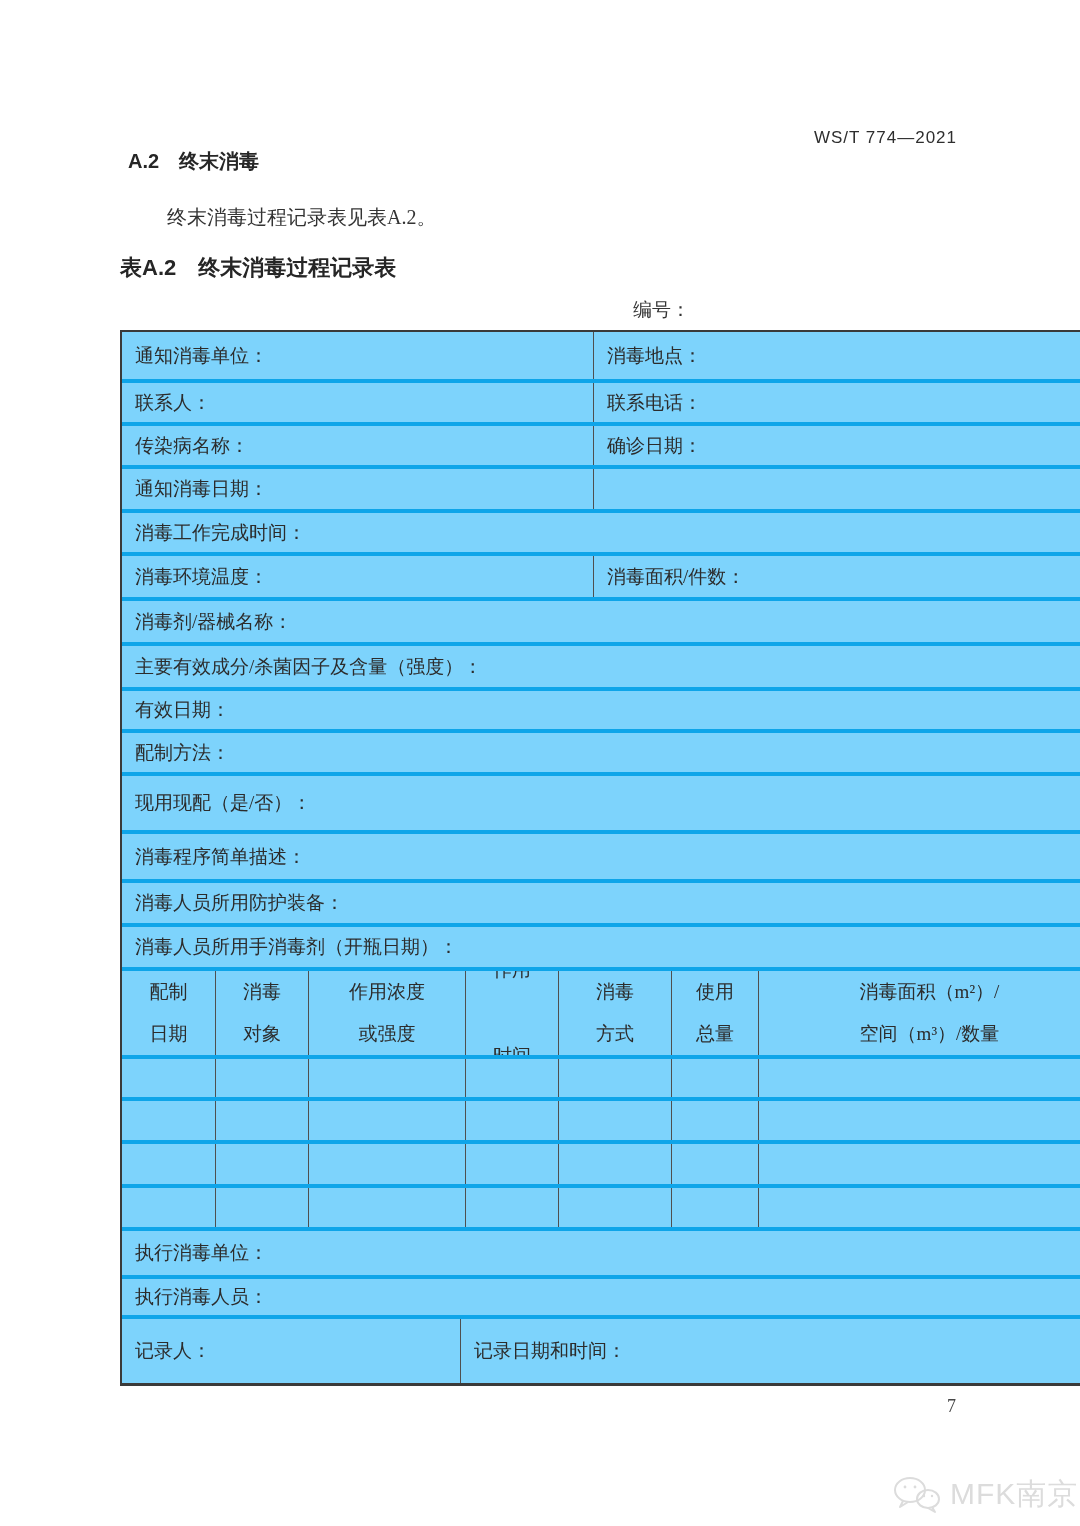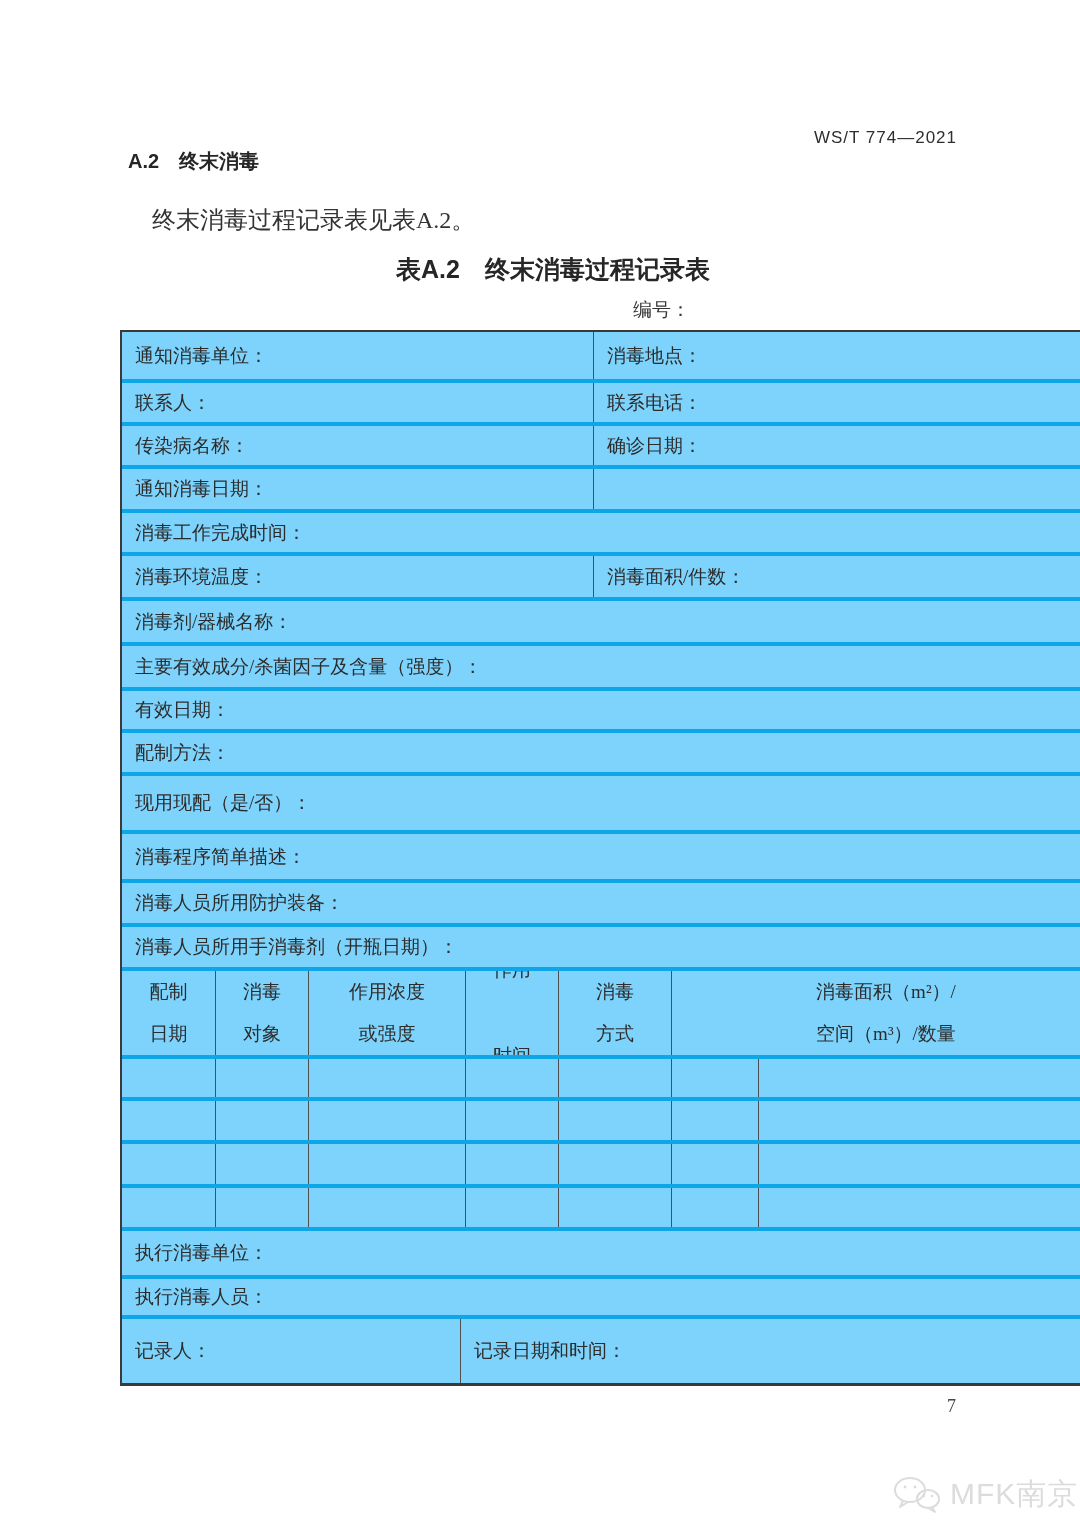--- a/index.html
+++ b/index.html
@@ -15,28 +15,28 @@
     position:absolute;top:128px;right:123px;
     font-family:"Liberation Sans","DejaVu Sans",sans-serif;
     font-size:17px;letter-spacing:1px;color:#2e2e2e;
   }
   .section-heading{
     position:absolute;left:128px;top:148px;
     font-family:"Liberation Sans","DejaVu Sans",sans-serif;
     font-weight:bold;font-size:20px;color:#262626;
   }
   .intro-text{
-    position:absolute;left:152px;top:204px;
-    font-size:24px;color:#333;
+    position:absolute;left:167px;top:204px;
+    font-size:20px;color:#333;
   }
   .table-title{
     position:absolute;left:120px;top:253px;width:866px;
-    text-align:center;
-    font-family:"Liberation Sans","DejaVu Sans",sans-serif;
-    font-weight:bold;font-size:25px;color:#262626;
+    text-align:left;
+    font-family:"Liberation Sans","DejaVu Sans",sans-serif;
+    font-weight:bold;font-size:22px;color:#262626;
   }
   .number-label{
     position:absolute;left:633px;top:297px;
     font-size:19px;color:#333;
   }
   .form-table{
     position:absolute;left:120px;top:330px;width:982px;
     border:2px solid #3a3a3a;border-bottom-width:3px;
     box-sizing:border-box;background:#7dd3fc;
   }
@@ -153,20 +153,24 @@
         <span>作用浓度</span>
         <span>或强度</span>
       </div>
       <div class="gc c4">
         <span>作用</span>
         <span>时间</span>
       </div>
       <div class="gc c5">
         <span>消毒</span>
         <span>方式</span>
+      </div>
+      <div class="gc c6">
+        <span>使用</span>
+        <span>总量</span>
       </div>
       <div class="gc c7">
         <span>消毒面积（m²）/</span>
         <span>空间（m³）/数量</span>
       </div>
     </div>
 
     <div class="row" style="height:42px">
       <div class="gc c1"></div>
       <div class="gc c2"></div>

